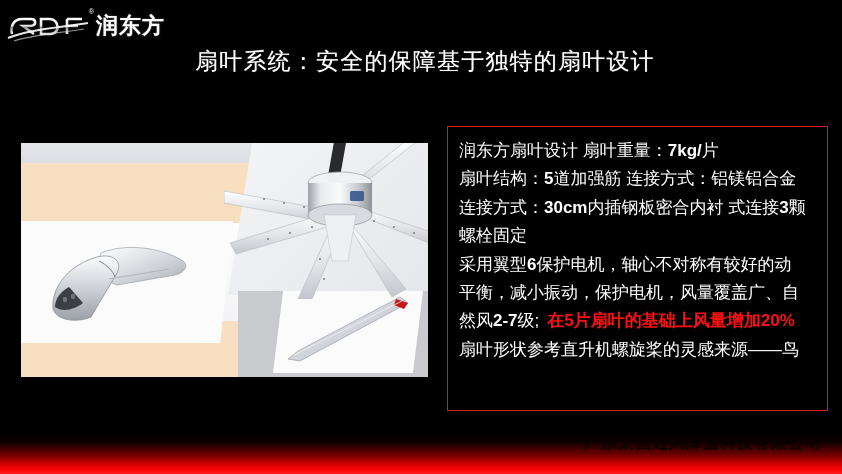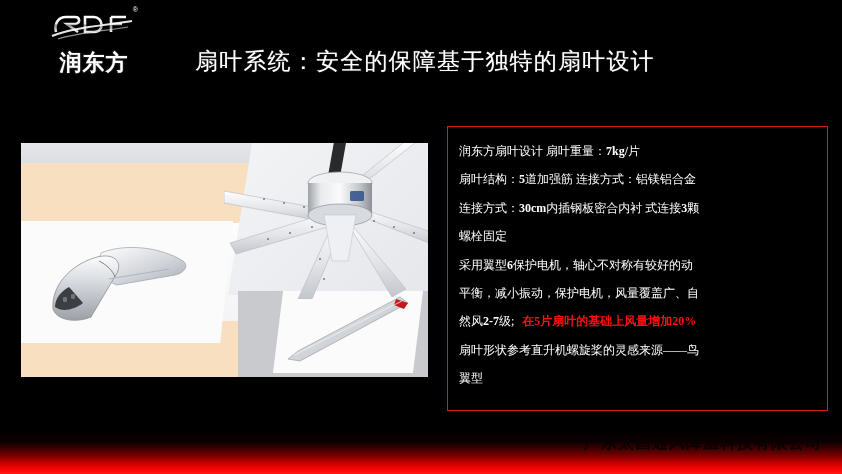--- a/index.html
+++ b/index.html
@@ -12,21 +12,21 @@
   .slide {
     position:relative;
     width:842px; height:474px;
     background:#000;
   }
 
   
   .logo-block {
     position:absolute; left:4px; top:6px;
     width:180px; height:40px;
-    display:flex; align-items:center; gap:6px;flex-direction:column;
+    display:flex; align-items:center; gap:0;
   }
   .logo-mark {
     position:relative;
     width:92px; height:36px;
     display:flex; align-items:center;
   }
   .logo-mark svg { display:block; }
   .logo-reg {
     position:absolute; right:2px; top:0px;
     color:#ffffff; font-size:7px; line-height:7px;
@@ -109,24 +109,24 @@
   
   .text-panel {
     position:absolute;
     left:447px; top:126px;
     width:381px; height:285px;
     border:1.5px solid #d81a1a;
     padding:10px 6px 4px 11px;
     color:#ffffff;
   }
   .tline {
-    font-size:12px;
+    font-size:17px;
     line-height:28.4px;
     white-space:nowrap;
-    font-family:Liberation Serif, serif;
+    font-family:Liberation Sans, sans-serif;
     letter-spacing:0px;
   }
   .hl-red { color:#ff1010; font-weight:bold;margin-left:8px; }
 
   
   .footer {
     position:absolute;
     left:0; bottom:0; width:842px; height:46px;
     background:linear-gradient(180deg,#000000 0%, #0b0000 30%, #6e0000 58%, #d00000 78%, #ff0606 92%, #ff1a1a 100%);
   }
@@ -282,20 +282,19 @@
 
   <div class="text-panel">
     <div class="tline"><span>润东方扇叶设计 扇叶重量：</span><span style="font-weight: bold;">7kg/</span><span>片</span></div>
     <div class="tline"><span>扇叶结构：</span><span style="font-weight: bold;">5</span><span>道加强筋 连接方式：铝镁铝合金</span></div>
     <div class="tline"><span>连接方式：</span><span style="font-weight: bold;">30cm</span><span>内插钢板密合内衬 式连接</span><span style="font-weight: bold;">3</span><span>颗</span></div>
     <div class="tline"><span>螺栓固定</span></div>
     <div class="tline"><span>采用翼型</span><span style="font-weight: bold;">6</span><span>保护电机，轴心不对称有较好的动</span></div>
     <div class="tline"><span>平衡，减小振动，保护电机，风量覆盖广、自</span></div>
     <div class="tline"><span>然风</span><span style="font-weight: bold;">2-7</span><span>级;</span><span class="hl-red">在5片扇叶的基础上风量增加20%</span></div>
     <div class="tline"><span>扇叶形状参考直升机螺旋桨的灵感来源——鸟</span></div>
-    <div class="tline"><span>翼型</span></div>
   </div>
 
   <div class="footer">
     <div class="footer-text">广东太昌通风降温科技有限公司</div>
   </div>
 
 </div>
 
 </body></html>

